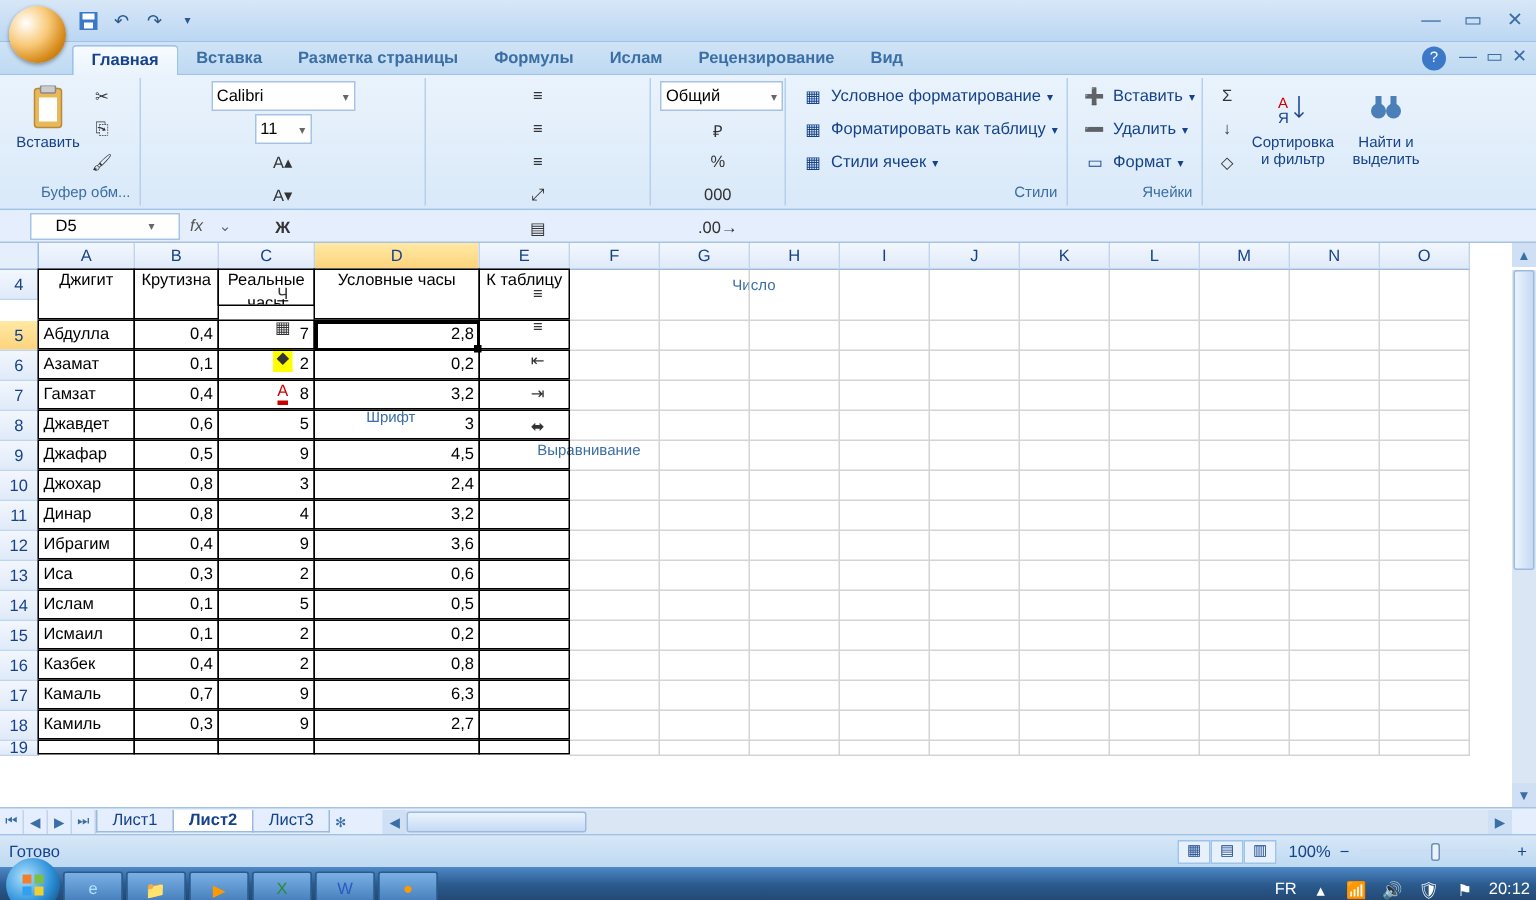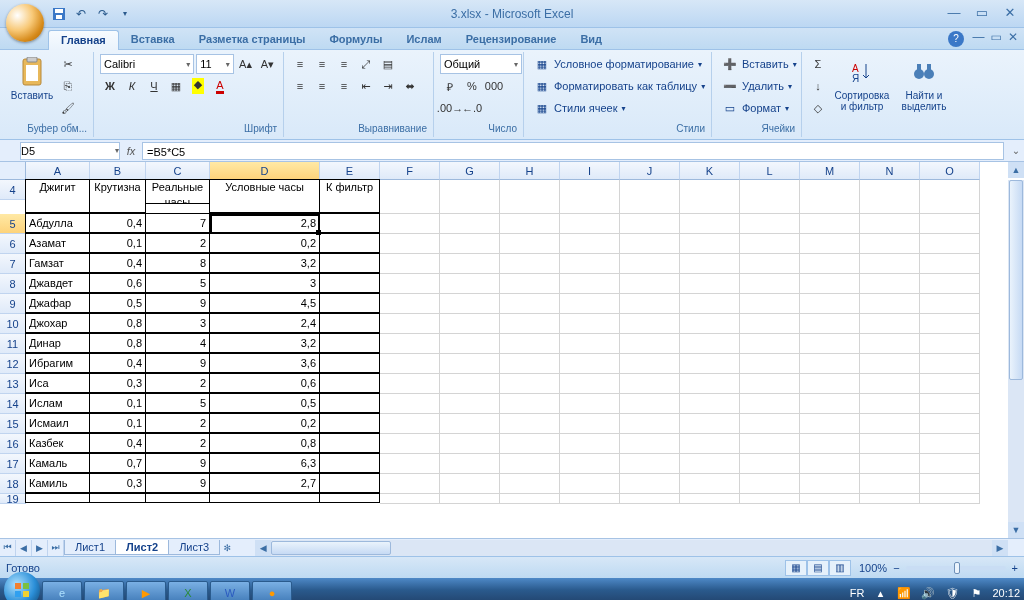--- a/index.html
+++ b/index.html
@@ -22,30 +22,30 @@
 .mdictl{position:absolute;right:6px;top:2px;display:flex;gap:6px;color:#3b6ea5;font-size:12px;}
 
 
 .ribbon { height:90px; background: linear-gradient(#eaf3fc,#d9e9f9); border-bottom:1px solid #9ec2e8; display:flex; padding:2px 4px;}
 .group { border-right:1px solid #b6d0ec; padding:2px 6px; display:flex; flex-direction:column; position:relative;}
 .group-body{flex:1; display:flex; gap:4px; align-items:flex-start;}
 .group-label { text-align:right; color:#3b6ea5; font-size:10px; padding:1px 0; position:relative;}
 .bigbtn { width:44px; display:flex; flex-direction:column; align-items:center; gap:2px; padding:2px; color:#15428b; font-size:10px; text-align:center;}
 .bigbtn .ico{width:32px;height:32px;display:flex;align-items:center;justify-content:center;}
 .col{display:flex;flex-direction:column;gap:2px;}
-.row{display:flex;gap:2px;align-items:center;}
+.row{display:flex;gap:2px;align-items:center;flex-direction:column;}
 .smbtn{width:20px;height:20px;border:1px solid transparent;display:flex;align-items:center;justify-content:center;font-size:11px;color:#333;border-radius:2px;}
 .combo{height:20px;border:1px solid #a7c3e4;background:#fff;display:flex;align-items:center;padding:0 3px;font-size:11px;}
 .combo .cdrop{margin-left:auto;color:#666;font-size:8px;padding-left:3px;}
 .widebtn{height:20px;display:flex;align-items:center;gap:4px;padding:0 4px;color:#15428b;font-size:11px;white-space:nowrap;}
 .widebtn .ico-sm{width:16px;height:16px;display:inline-flex;align-items:center;justify-content:center;}
 
 
 .fbar{height:22px;background:#e4eefc;border-bottom:1px solid #a7c3e4;display:flex;align-items:center;}
-.namebox{width:100px;height:18px;border:1px solid #a7c3e4;background:#fff;margin-left:20px;display:flex;align-items:center;padding:0 0;font-size:11px;justify-content:space-between;}
+.namebox{width:100px;height:18px;border:1px solid #a7c3e4;background:#fff;margin-left:20px;display:flex;align-items:center;padding:0 16px;font-size:11px;justify-content:space-between;}
 .namebox .cdrop{color:#666;font-size:8px;margin-left:auto;}
 .fx{width:22px;color:#555;font-style:italic;text-align:center;}
 .formula{flex:1;height:18px;border:1px solid #a7c3e4;background:#fff;padding:0 4px;font-size:11px;line-height:18px;margin-right:4px;}
 .fexpand{width:16px;color:#666;font-size:10px;text-align:center;}
 
 
 .gridwrap{position:relative; height:376px;}
 .grid{display:grid; grid-template-columns: 26px 64px 56px 64px 110px 60px repeat(10, 60px); font-size:11px; color:#000;}
 .colhdr{background:linear-gradient(#f3f7fd,#dfeaf9);border-right:1px solid #c0d4ef;border-bottom:1px solid #9db9dc;text-align:center;height:18px;line-height:18px;color:#15428b;}
 .colhdr.active{background:linear-gradient(#ffe9a5,#fdd37b);}
@@ -99,21 +99,20 @@
         <svg width="14" height="14">
           <rect x="1" y="1" width="12" height="12" fill="#3b78c7"></rect>
           <rect x="3" y="2" width="8" height="4" fill="#fff"></rect>
           <rect x="4" y="8" width="6" height="4" fill="#fff"></rect>
         </svg>
       </div>
     <div class="qbtn">↶</div>
     <div class="qbtn">↷</div>
     <div class="qbtn" style="font-size:8px">▾</div>
   </div>
-  <div class="title">3.xlsx - Microsoft Excel</div>
   <div class="winctl">
     <div>—</div>
     <div>▭</div>
     <div>✕</div>
   </div>
 </div>
 
 <div class="tabbar" id="tabbar">
   <div class="tab active">Главная</div>
     <div class="tab">Вставка</div>
@@ -306,21 +305,20 @@
     </div>
   </div>
 </div>
 
 <div class="fbar">
   <div class="namebox">
       <span>D5</span>
       <span class="cdrop">▾</span>
     </div>
   <div class="fx">fx</div>
-  <div class="formula">=B5*C5</div>
   <div class="fexpand">⌄</div>
 </div>
 
 <div class="gridwrap">
   <div class="grid" id="grid">
       <div class="selall"></div>
       <div class="colhdr">A</div>
       <div class="colhdr">B</div>
       <div class="colhdr">C</div>
       <div class="colhdr active">D</div>
@@ -333,21 +331,21 @@
       <div class="colhdr">K</div>
       <div class="colhdr">L</div>
       <div class="colhdr">M</div>
       <div class="colhdr">N</div>
       <div class="colhdr">O</div>
       <div class="rowhdr">4</div>
       <div class="cell b-all c" style="height: 34px; line-height: 15px; white-space: normal;">Джигит</div>
       <div class="cell b-all c" style="height: 34px; line-height: 15px; white-space: normal;">Крутизна</div>
       <div class="cell b-all c" style="height: 25px; line-height: 15px; white-space: normal;">Реальные часы</div>
       <div class="cell b-all c" style="height: 34px; line-height: 15px; white-space: normal;">Условные часы</div>
-      <div class="cell b-all c" style="height: 34px; line-height: 15px; white-space: normal;">К фильтр</div>
+      <div class="cell b-all c" style="height: 34px; line-height: 15px; white-space: normal;">К таблицу</div>
       <div class="cell" style="height:34px"></div>
       <div class="cell" style="height:34px"></div>
       <div class="cell" style="height:34px"></div>
       <div class="cell" style="height:34px"></div>
       <div class="cell" style="height:34px"></div>
       <div class="cell" style="height:34px"></div>
       <div class="cell" style="height:34px"></div>
       <div class="cell" style="height:34px"></div>
       <div class="cell" style="height:34px"></div>
       <div class="cell" style="height:34px"></div>

